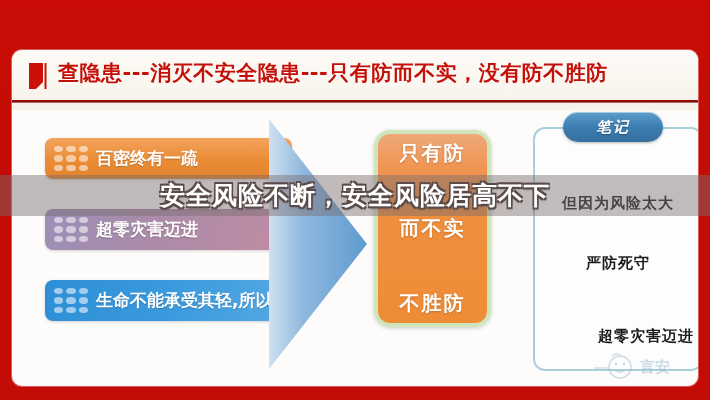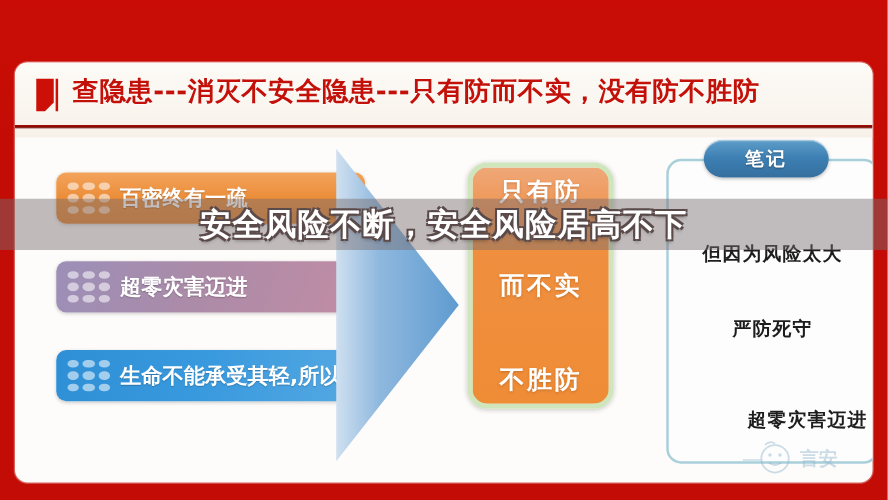--- a/index.html
+++ b/index.html
@@ -82,21 +82,21 @@
   
   #note-frame{
     position:absolute;left:521px;top:22px;width:166px;height:240px;
     border:2px solid #a9cfdb;border-radius:12px;background:#fdfdfd;
   }
   #note-badge{
     position:absolute;left:551px;top:7px;width:100px;height:30px;
     border-radius:16px;
     background:linear-gradient(180deg,#5d9ec9 0%,#3d7fb3 48%,#356f9f 100%);
     box-shadow:0 1px 3px rgba(0,0,0,.28), inset 0 1px 0 rgba(255,255,255,.45);
-    display:flex;align-items:center;justify-content:center;
+    display:flex;align-items:center;justify-content:center;font-style:italic;
   }
   #note-badge span{
     font-size:15px;font-weight:bold;color:#ffffff;letter-spacing:2px;
     text-shadow:0 1px 1px rgba(0,0,0,.35);
   }
   .note-line{
     position:absolute;width:100%;text-align:center;
     font-size:15px;font-weight:bold;color:#1d1d1d;letter-spacing:1px;
   }
   #note-line-1{top:65px;}
@@ -104,21 +104,21 @@
   #note-line-3{top:198px;padding-left:28px;}
 
   
   #watermark{
     position:absolute;right:8px;bottom:4px;width:96px;height:32px;
     opacity:.45;
   }
 
   
   #caption-band{
-    position:absolute;left:0;top:159px;width:710px;height:41px;
+    position:absolute;left:0;top:175px;width:710px;height:41px;
     background:rgba(120,110,112,.46);
     display:flex;align-items:center;justify-content:center;
     pointer-events:none;
   }
   #caption-text{
     font-size:25px;font-weight:bold;color:#ffffff;letter-spacing:1px;
     white-space:nowrap;
     text-shadow:
       -1.6px -1.6px 0 #5b4a4a, 1.6px -1.6px 0 #5b4a4a,
       -1.6px  1.6px 0 #5b4a4a, 1.6px  1.6px 0 #5b4a4a,

